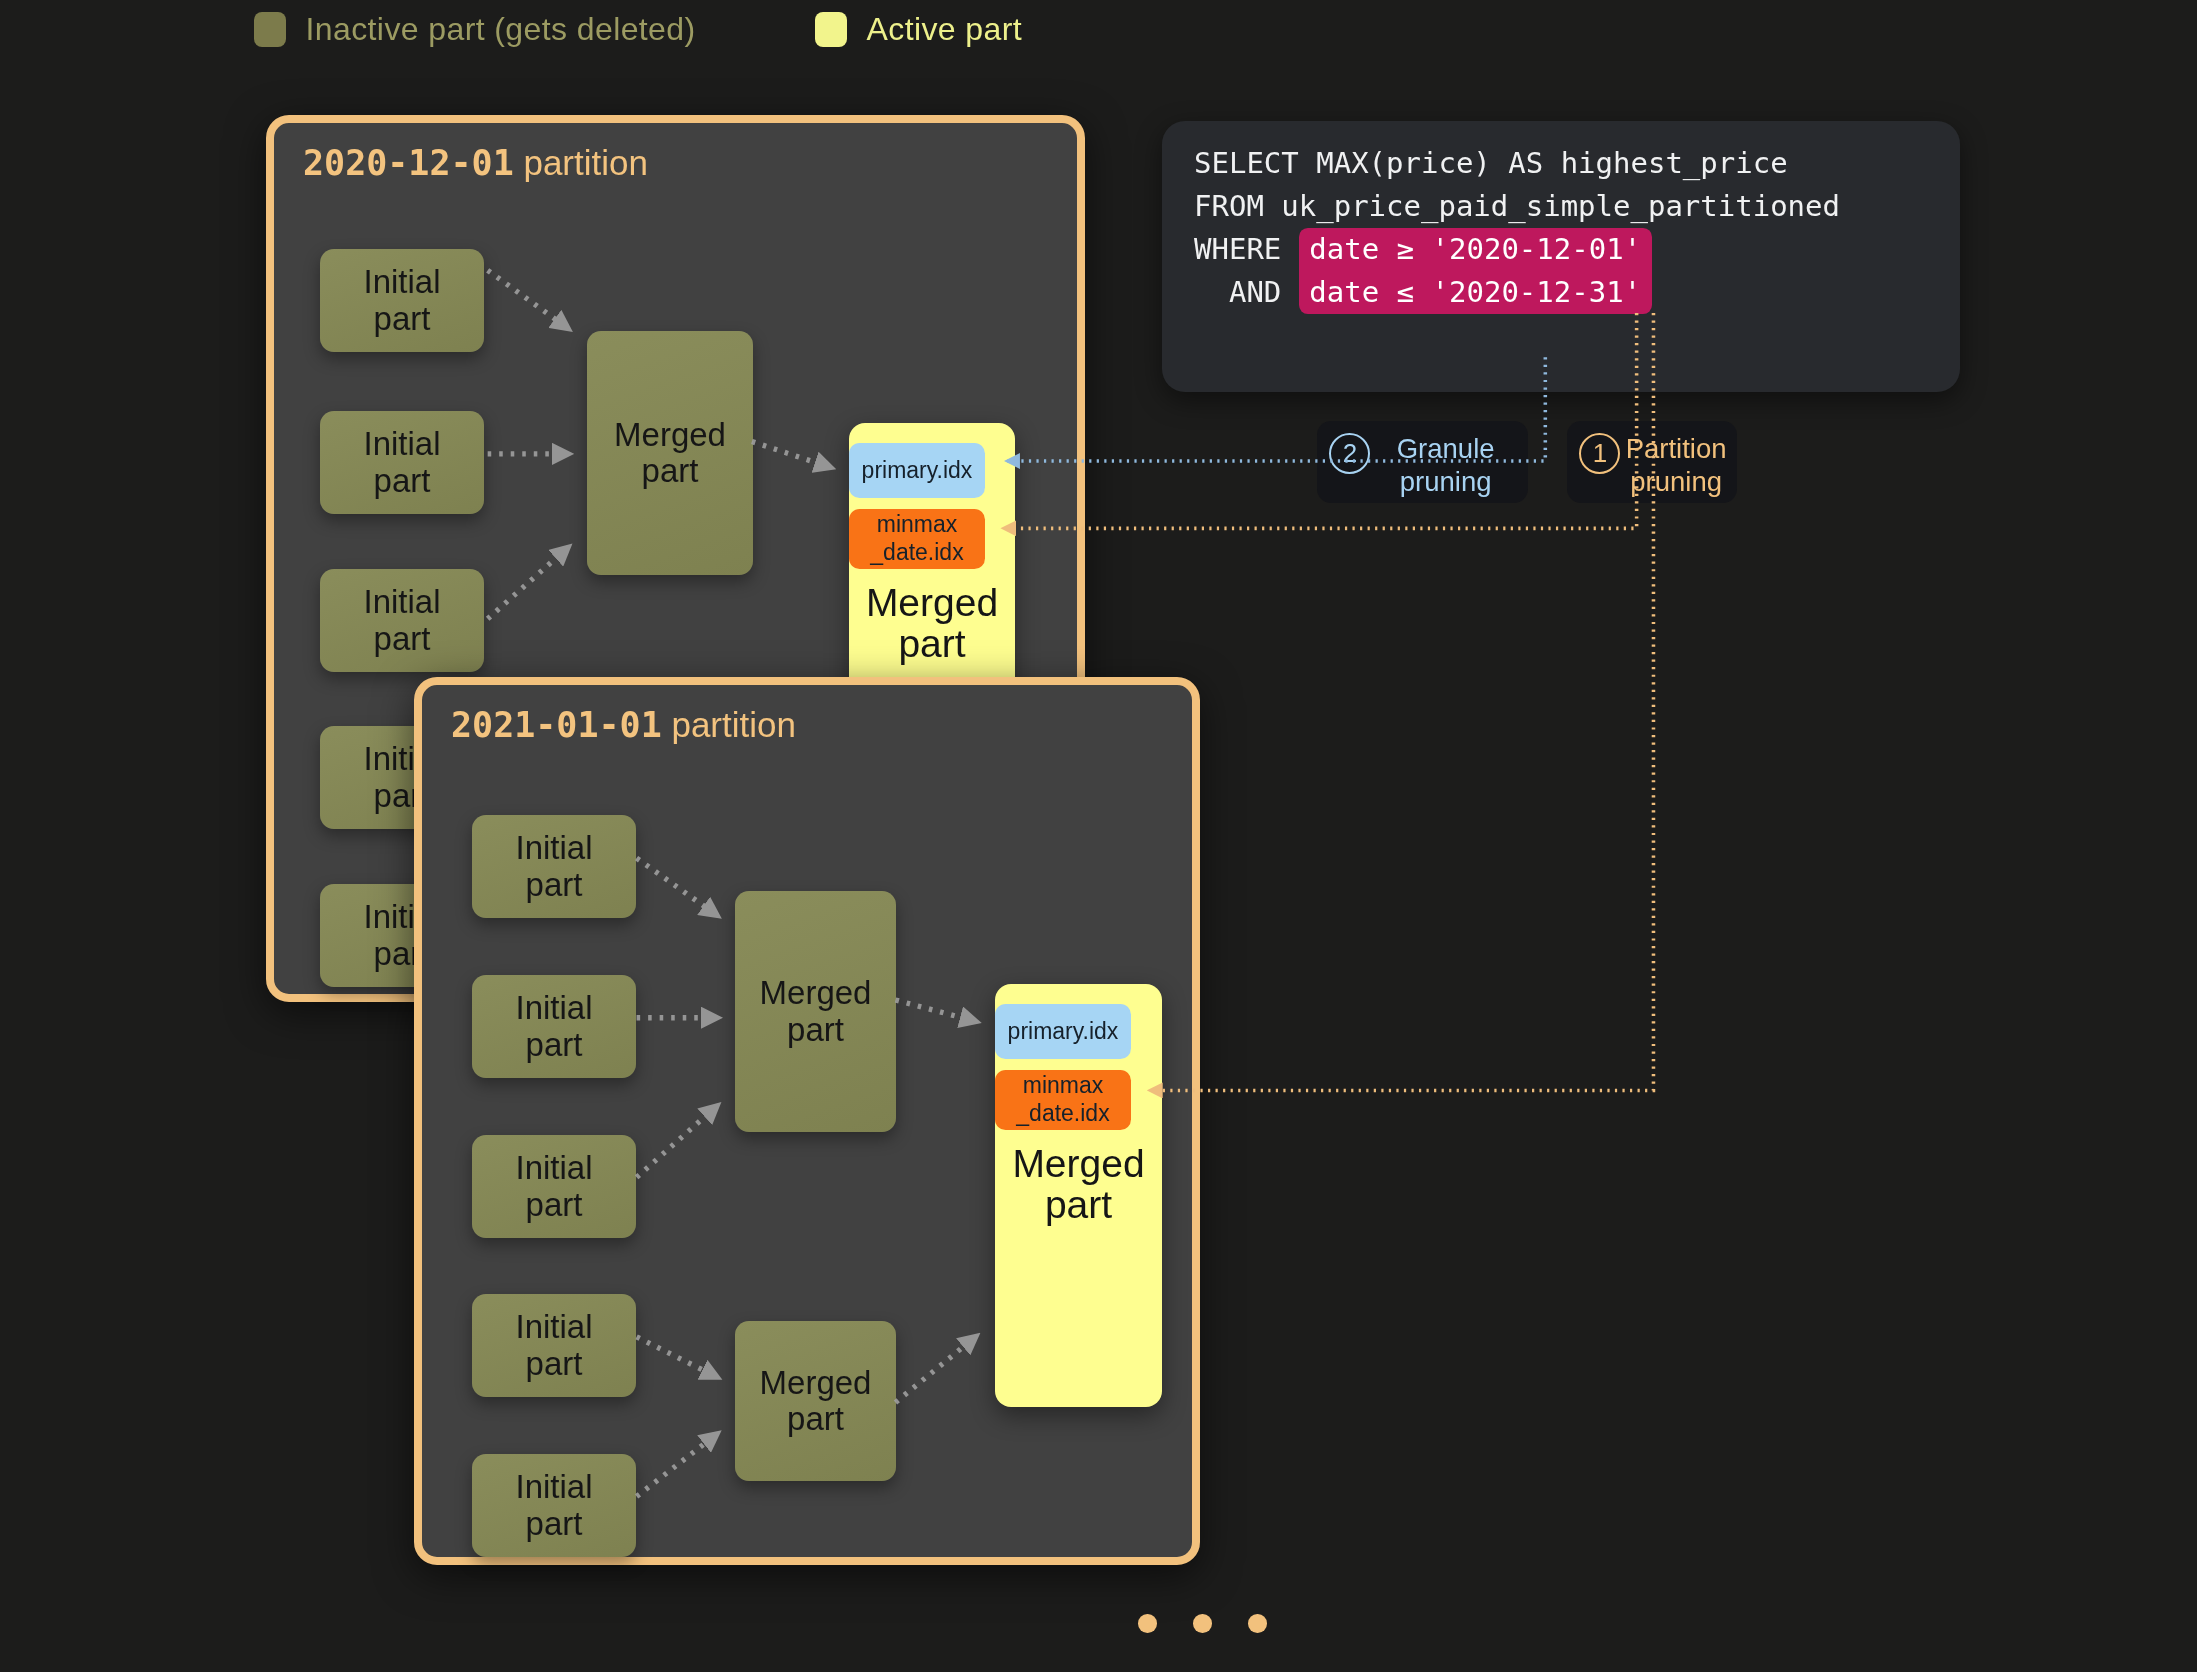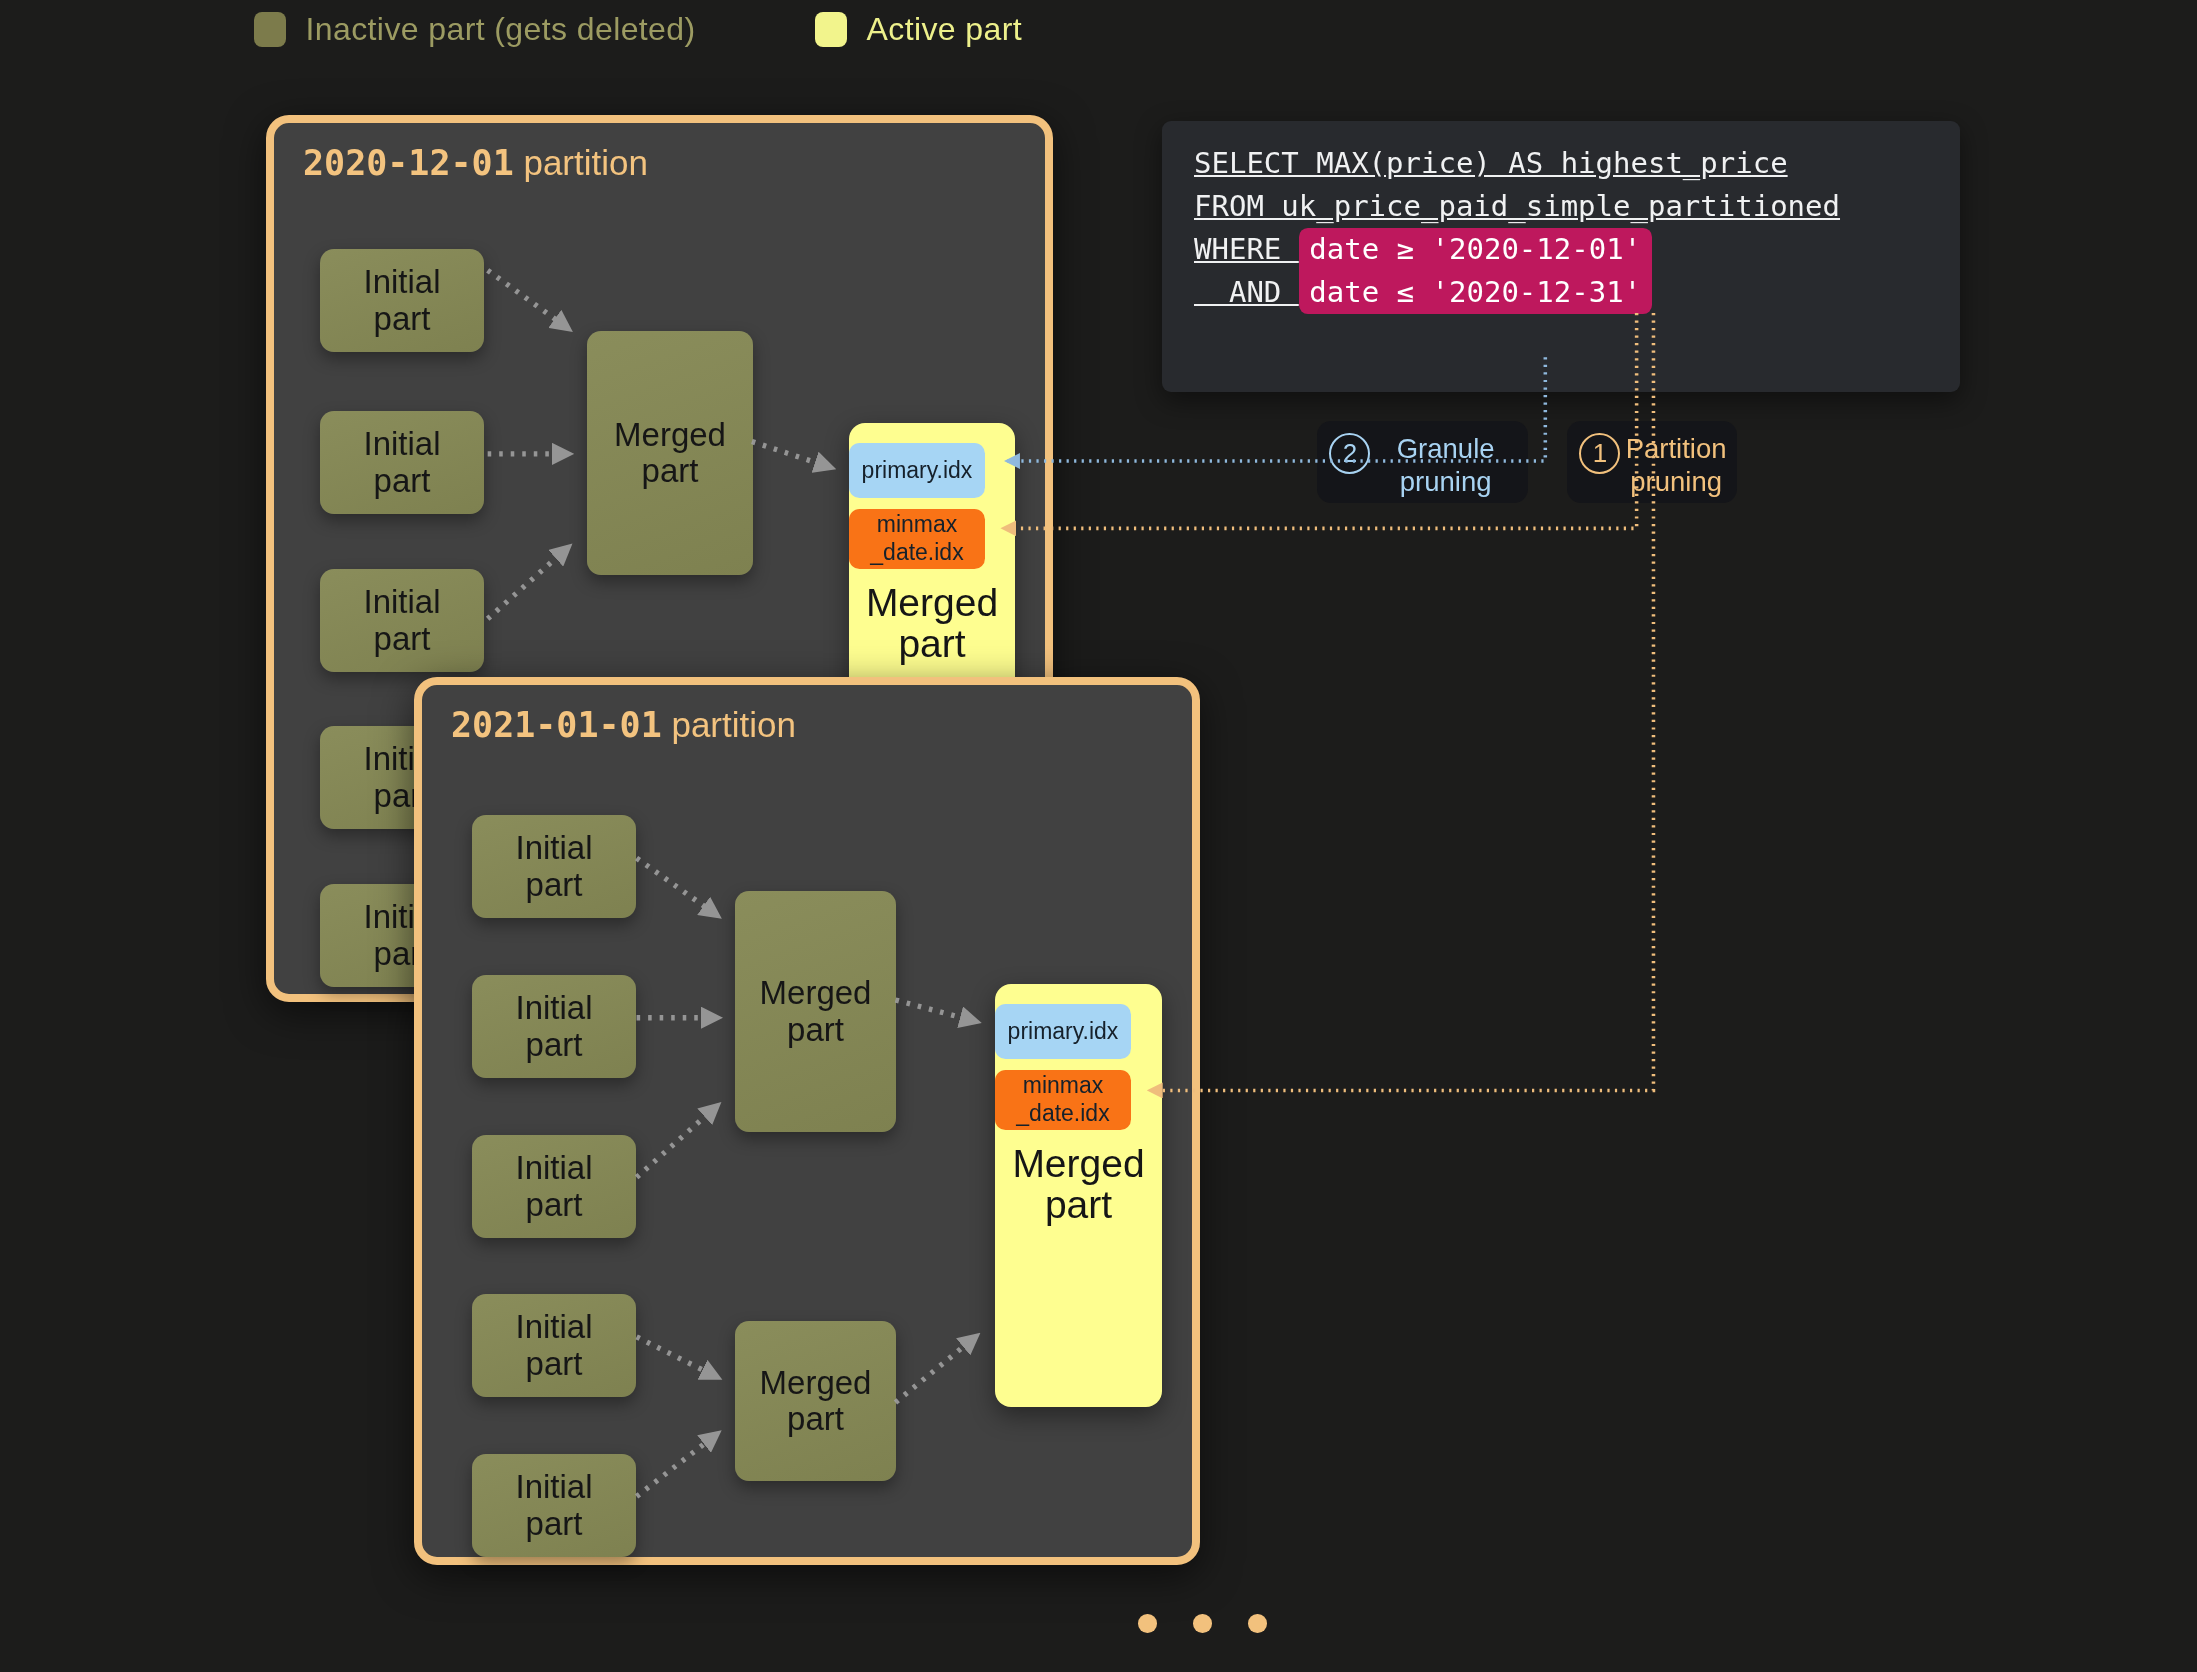--- a/index.html
+++ b/index.html
@@ -31,23 +31,23 @@
                align-items:flex-start;padding-top:19.5px;}
   .chip{width:136px;border-radius:10.6px;color:#16212B;text-align:center;
         font-size:23px;display:flex;flex-direction:column;justify-content:center;}
   .chip.blue{background:#A6D5F4;height:55px;}
   .chip.orange{background:#f97316;height:60px;margin-top:11.5px;line-height:1.2;}
   .active-label{margin-top:14px;color:#161616;font-size:39px;line-height:1.04;text-align:center;}
   
   .layer{position:absolute;left:0;top:0;width:2197px;height:1672px;pointer-events:none;}
   
   .sqlbox{position:absolute;left:1162px;top:121px;width:798px;height:271px;background:#282A2E;
-          border-radius:9px;z-index:5;box-shadow:0 8.9px 26.6px rgba(0,0,0,.45);
+          border-radius:23px;z-index:5;box-shadow:0 8.9px 26.6px rgba(0,0,0,.45);
           font-family:"DejaVu Sans Mono",monospace;font-size:29px;color:#F0F1F2;
-          padding:21px 0 0 32px;box-sizing:border-box;text-decoration:underline;}
+          padding:21px 0 0 32px;box-sizing:border-box;}
   .code-line{height:43px;line-height:43px;white-space:pre;}
   .kw{white-space:pre;}
   .hl{display:inline-block;padding:0 10.6px;color:#FFFFFF;}
   .hl-orange{background:#be185d;height:43px;line-height:43px;}
   .hl-orange.top{border-radius:8.9px 8.9px 0 0;}
   .hl-orange.bottom{border-radius:0 0 8.9px 8.9px;}
   .hl-blue{background:#A8D2F0;height:39px;line-height:37px;border-radius:8.9px;
            border-bottom:3.5px dotted #5C7890;box-sizing:border-box;}
   
   .badge{position:absolute;background:#141519;border-radius:14px;z-index:5;display:flex;
@@ -69,21 +69,21 @@
 
   <div class="legend-item" style="left:254px;top:10.6px;">
     <span class="swatch olive"></span>
     <span class="legend-text olive">Inactive part (gets deleted)</span>
   </div>
   <div class="legend-item" style="left:815px;top:10.6px;">
     <span class="swatch yellow"></span>
     <span class="legend-text yellow">Active part</span>
   </div>
 
-  <div class="partition" style="left:266px;top:115px;width:771px;height:871px;z-index:1;">
+  <div class="partition" style="left:266px;top:115px;width:771px;height:871px;z-index:1;padding-left:32px;">
     <div class="ptitle" style="left:29px;top:19.5px;"><span class="pdate">2020-12-01</span><span class="psuf"> partition</span></div>
 
     <div class="part olive" style="left:46px;top:126px;width:164px;height:103px;">
       <span>Initial</span>
       <span>part</span>
     </div>
     <div class="part olive" style="left:46px;top:288px;width:164px;height:103px;">
       <span>Initial</span>
       <span>part</span>
     </div>

